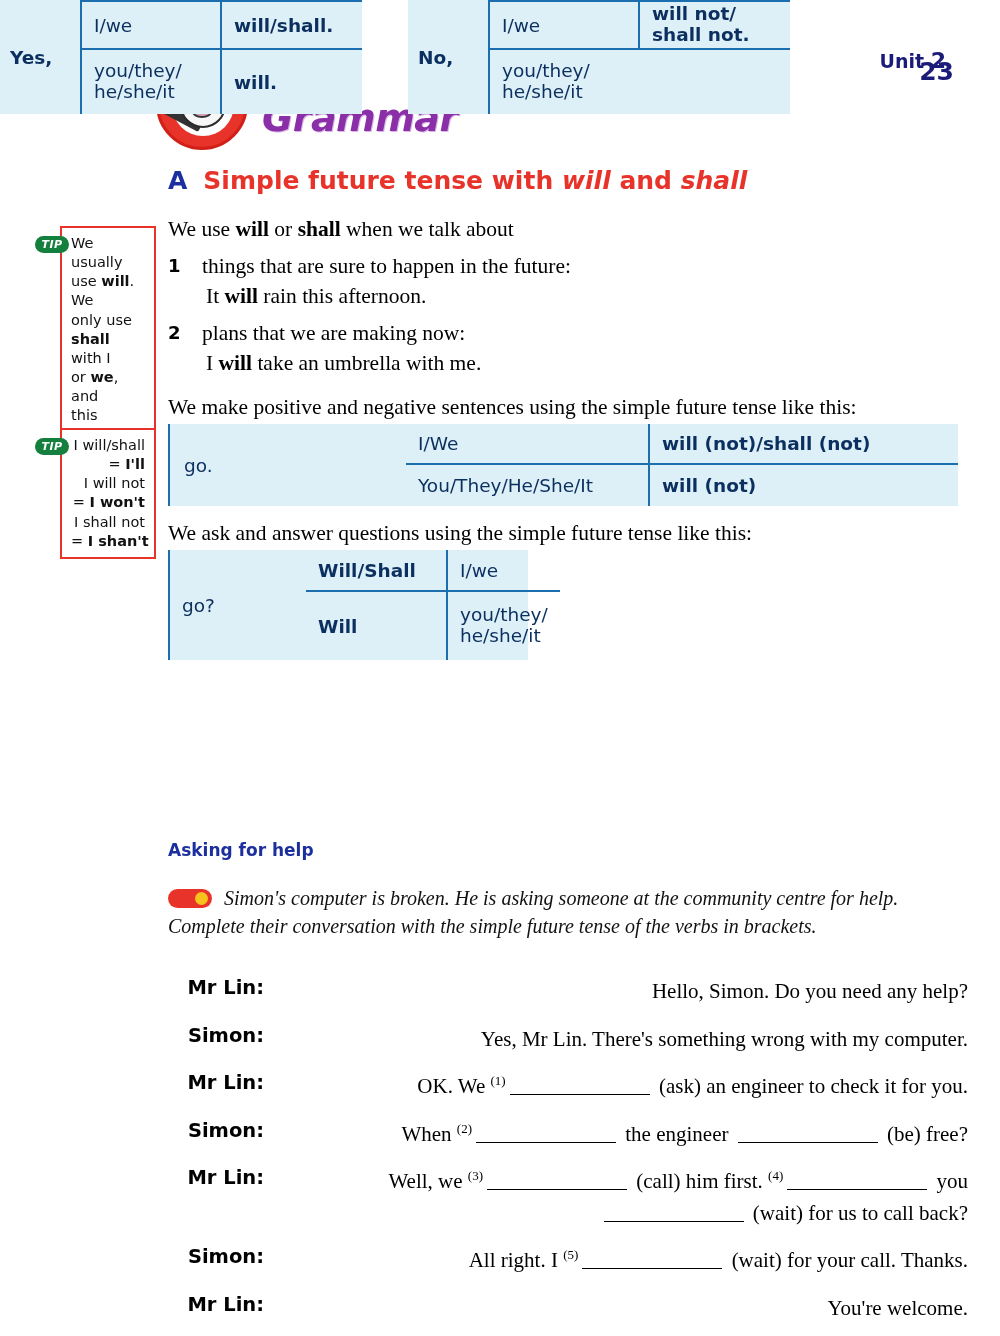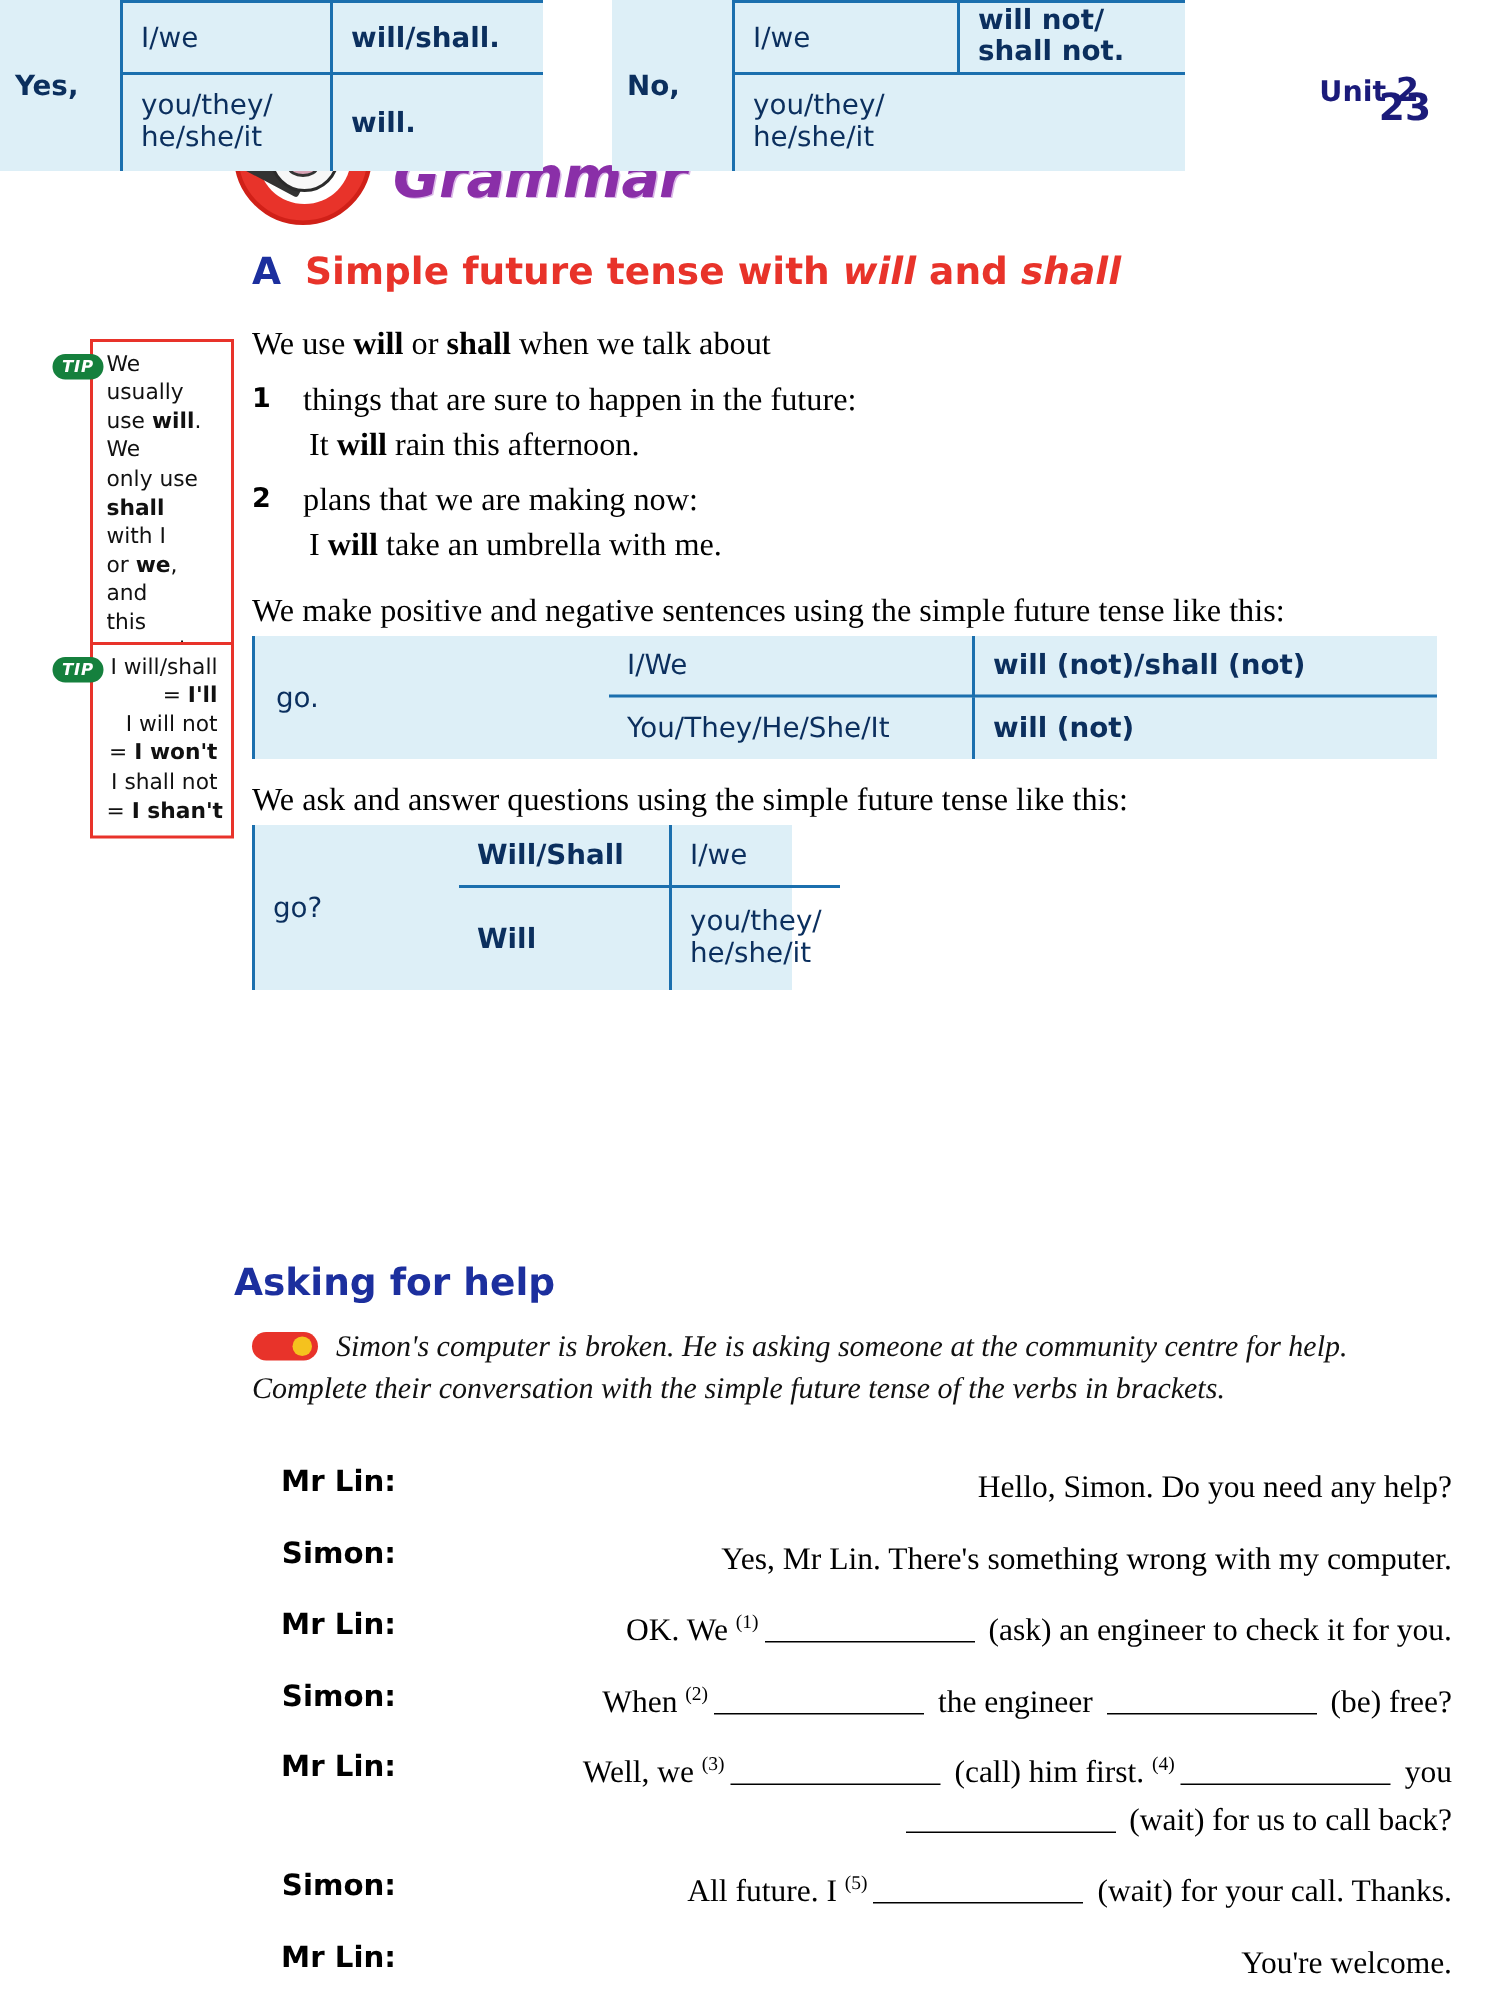--- a/index.html
+++ b/index.html
@@ -247,23 +247,23 @@
   .yn-block .c { display: flex; align-items: center; padding: 0 12px; }
   .yn-block .bb { border-bottom: 2px solid #1b6fae; }
   .yn-block .bt { border-top: 2px solid #1b6fae; }
   .yn-block .vline { border-left: 2px solid #1b6fae; }
   .yn-block .label { grid-row: 1 / span 2; display: flex; align-items: center; padding-left: 10px; font-weight: bold; }
   .two-line { line-height: 1.12; }
 
   
   .sub-head {
     position: absolute;
-    left: 156px; top: 840px;
-    font-family: "DejaVu Sans", sans-serif;
-    font-size: 25px;
+    left: 168px; top: 840px;
+    font-family: "DejaVu Sans", sans-serif;
+    font-size: 17px;
     font-weight: bold;
     color: #1c2f9e;
   }
   .instr {
     position: absolute;
     left: 168px; top: 884px;
     width: 790px;
     font-size: 20px;
     font-style: italic;
     line-height: 1.42;
@@ -477,21 +477,21 @@
       <div class="utt"><span>When </span><sup>(2)</sup><span class="blank"></span><span> the engineer </span><span class="blank"></span><span> (be) free?</span></div>
     </div>
 
     <div class="dline">
       <div class="spk">Mr Lin:</div>
       <div class="utt"><span>Well, we </span><sup>(3)</sup><span class="blank"></span><span> (call) him first. </span><sup>(4)</sup><span class="blank"></span><span> you </span><span class="blank"></span><span> (wait) for us to call back?</span></div>
     </div>
 
     <div class="dline">
       <div class="spk">Simon:</div>
-      <div class="utt"><span>All future. I </span><sup>(5)</sup><span class="blank"></span><span> (wait) for your call. Thanks.</span></div>
+      <div class="utt"><span>All right. I </span><sup>(5)</sup><span class="blank"></span><span> (wait) for your call. Thanks.</span></div>
     </div>
 
     <div class="dline">
       <div class="spk">Mr Lin:</div>
       <div class="utt">You're welcome.</div>
     </div>
 
   </div>
 
   <div class="pageno">23</div>

